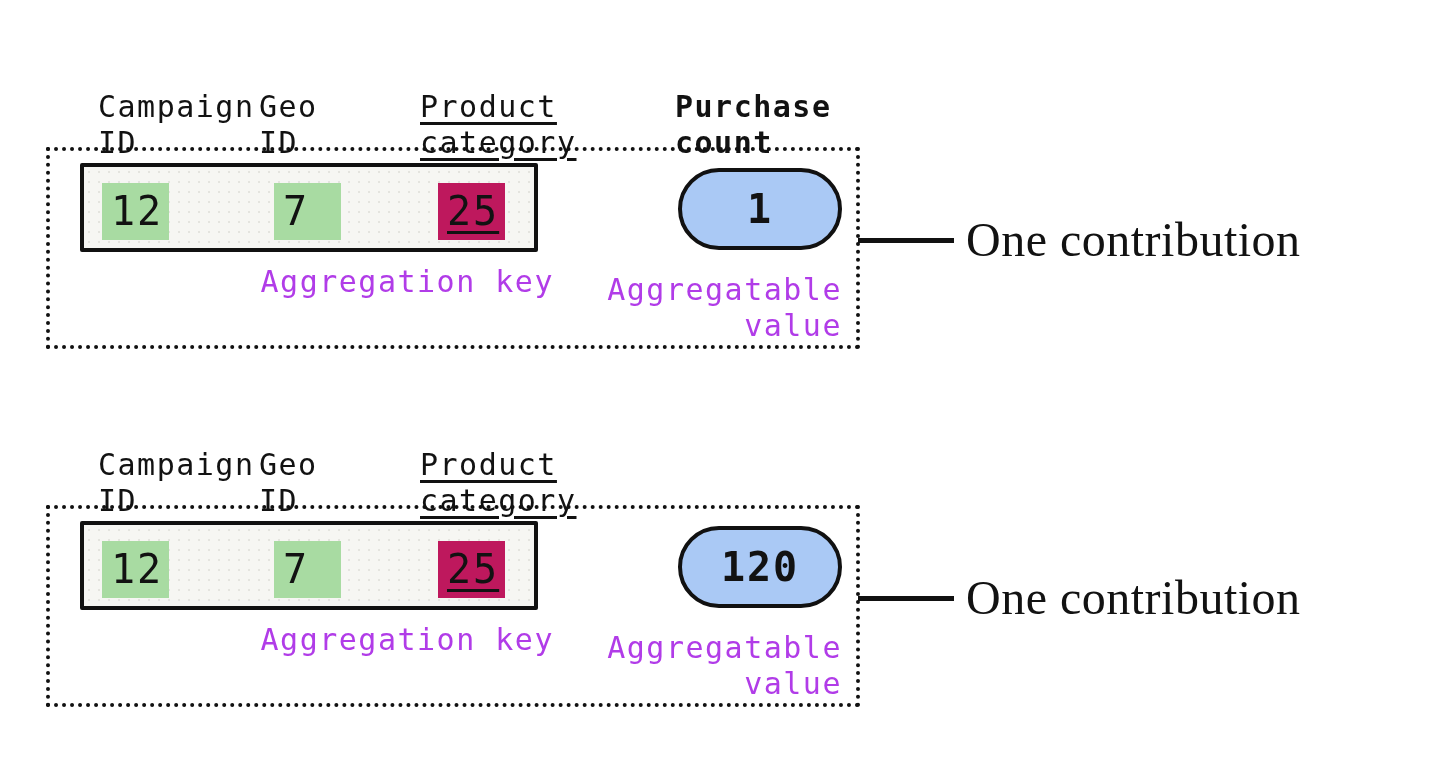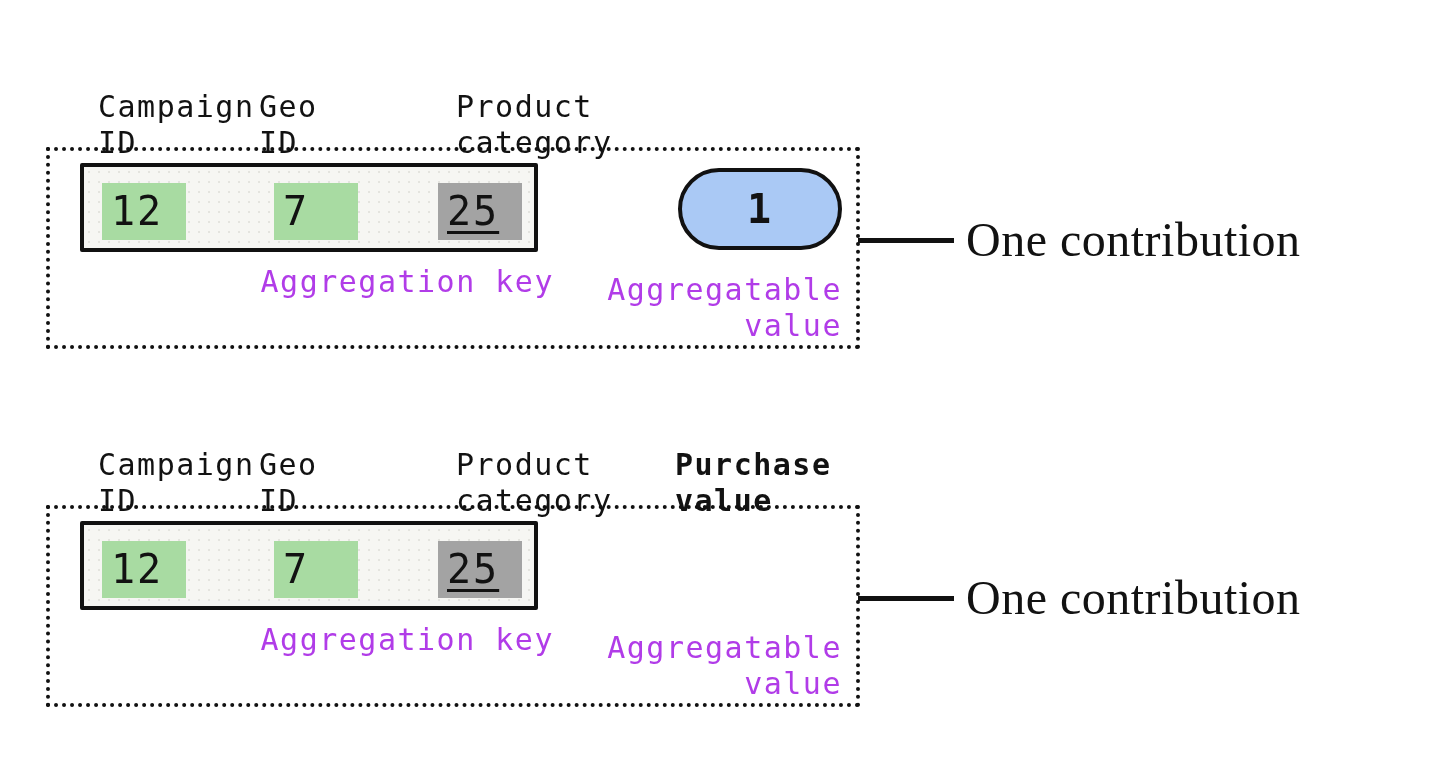--- a/index.html
+++ b/index.html
@@ -28,21 +28,22 @@
     top: 60px;
     font-size: 30px;
     line-height: 36px;
     letter-spacing: 1.5px;
     color: #121212;
     white-space: normal;
     margin-top: 29px;
   }
   .hdr.campaign { left: 98px;  width: 165px; }
   .hdr.geo      { left: 259px; width: 80px;  }
-  .hdr.product  { left: 456px; width: 165px;
+  .hdr.product  { left: 420px; width: 165px;
+    text-decoration: underline;
     text-decoration-thickness: 2.5px;
     text-underline-offset: 5px; }
   .hdr.measure  { left: 675px; width: 168px; font-weight: bold; }
 
   
   .dotted-box {
     position: absolute;
     left: 46px; top: 147px;
     width: 806px; height: 194px;
     border: 4px dotted #111;
@@ -55,30 +56,30 @@
     width: 450px; height: 81px;
     background: #f6f6f3;
     background-image: radial-gradient(circle, #e4e4df 1px, transparent 1.4px);
     background-size: 10px 10px;
     border: 4px solid #111;
     border-radius: 2px;
   }
   .cell {
     position: absolute;
     top: 183px;
-    width: 84px; height: 57px;
+    width: 67px; height: 57px;
     font-size: 40px;
     line-height: 57px;
     letter-spacing: 2px;
     padding-left: 9px;
     box-sizing: border-box;
   }
   .cell.c1 { left: 102px; background: #a8dba2; }
   .cell.c2 { left: 274px; background: #a8dba2; }
-  .cell.c3 { left: 438px; background: #a3a3a3; }
+  .cell.c3 { left: 438px; background: #be185d; }
   .cell.c3 .u {
     text-decoration: underline;
     text-decoration-thickness: 3px;
     text-underline-offset: 6px;
   }
 
   
   .pill {
     position: absolute;
     left: 678px; top: 168px;
@@ -126,20 +127,21 @@
 </style>
 </head>
 <body>
 
 <div class="canvas">
 
   <div class="sec" style="top:0">
     <div class="hdr campaign">Campaign ID</div>
     <div class="hdr geo">Geo ID</div>
     <div class="hdr product">Product category</div>
+    <div class="hdr measure">Purchase count</div>
 
     <div class="dotted-box"></div>
 
     <div class="record"></div>
     <div class="cell c1">12</div>
     <div class="cell c2">7</div>
     <div class="cell c3"><span class="u">25</span></div>
 
     <div class="pill">1</div>
 
@@ -147,29 +149,29 @@
     <div class="plabel aggval">Aggregatable value</div>
 
     <div class="connector"></div>
     <div class="contribution">One contribution</div>
   </div>
 
   <div class="sec" style="top:358px">
     <div class="hdr campaign">Campaign ID</div>
     <div class="hdr geo">Geo ID</div>
     <div class="hdr product">Product category</div>
-    <div class="hdr measure">Purchase value</div>
 
     <div class="dotted-box"></div>
 
     <div class="record"></div>
     <div class="cell c1">12</div>
     <div class="cell c2">7</div>
     <div class="cell c3"><span class="u">25</span></div>
 
+    <div class="pill">120</div>
 
     <div class="plabel aggkey">Aggregation key</div>
     <div class="plabel aggval">Aggregatable value</div>
 
     <div class="connector"></div>
     <div class="contribution">One contribution</div>
   </div>
 
 </div>
 

